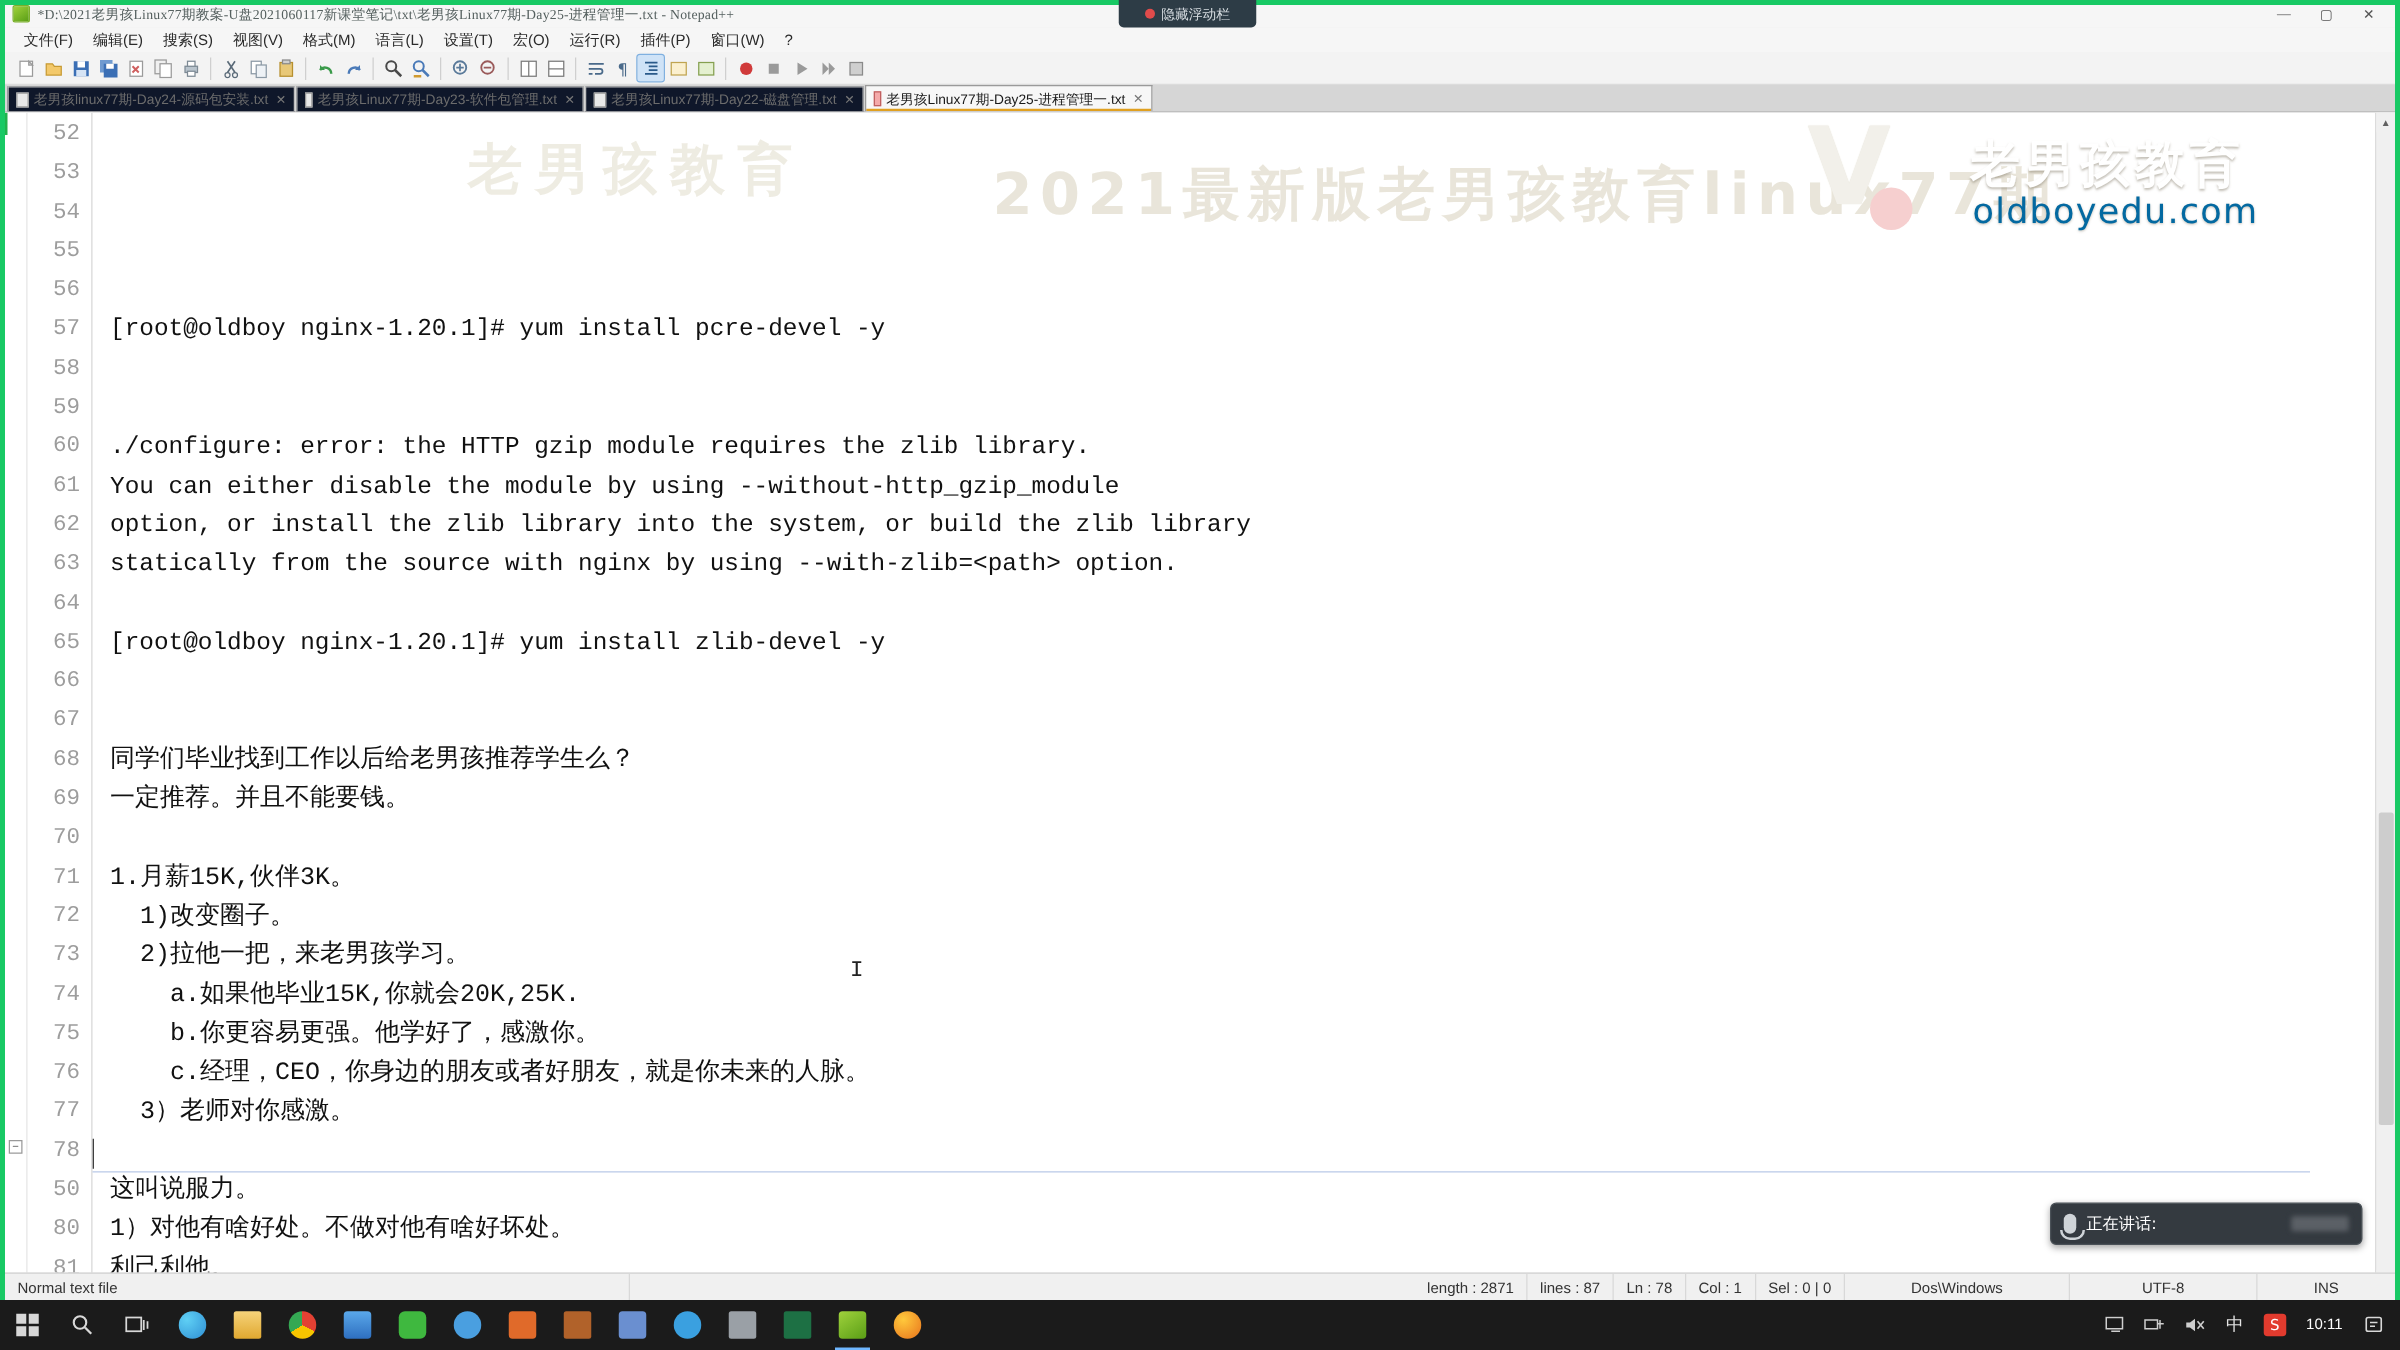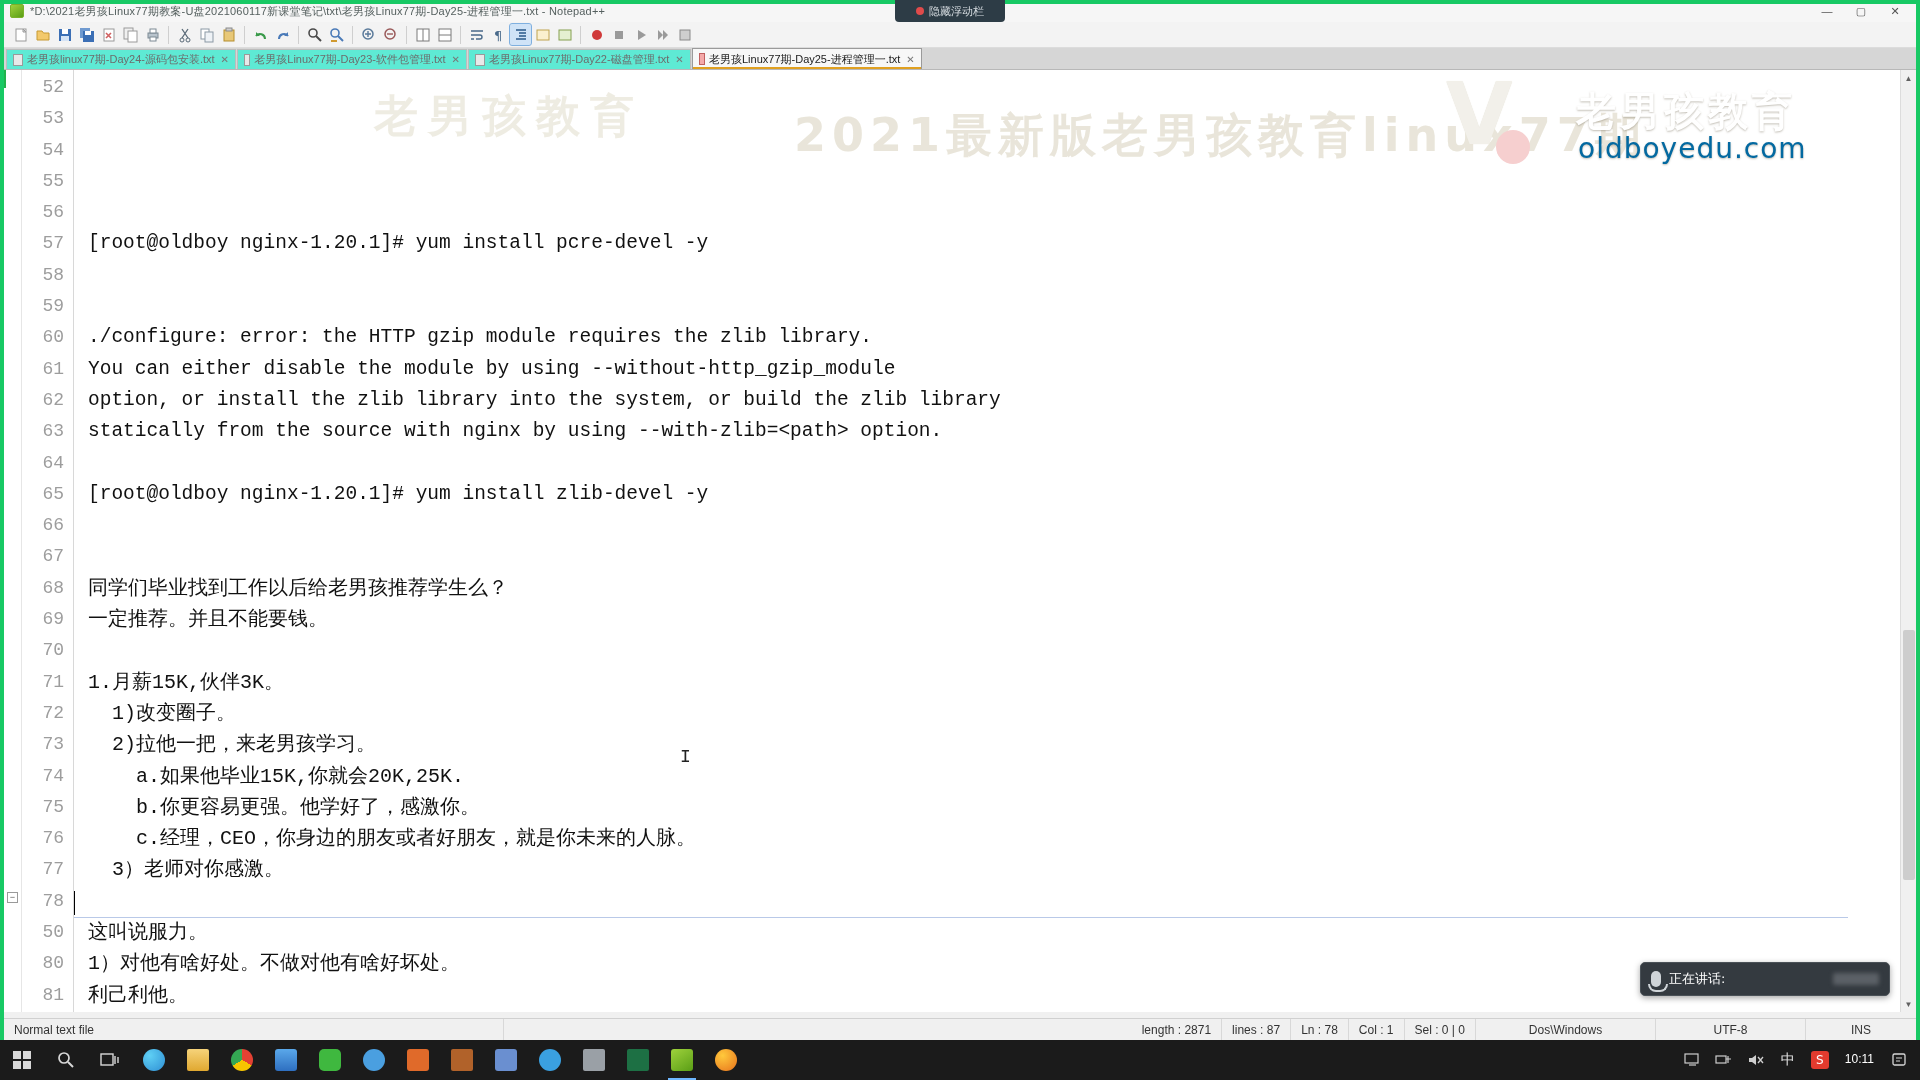--- a/index.html
+++ b/index.html
@@ -28,21 +28,21 @@
   
   #npp-window{
     position:absolute; left:4px; top:0; width:1912px; height:1040px;
     background:#f0f0f0; overflow:hidden;
   }
 
   
   #titlebar{
     height:22px; background:#f6f6f6;
     display:flex; align-items:center; padding-left:6px;
-    font-size:11px; color:#4a4a4a; position:relative;
+    font-size:11px; color:#4a4a4a; position:relative;font-family:Liberation Serif, serif;
   }
   #titlebar .app-ico{
     width:14px;height:14px;margin-right:6px;
     background:linear-gradient(145deg,#9fd23c,#5a9e16);
     border:1px solid #7ab02a; border-radius:2px;
   }
   #title-text{
     white-space:nowrap; overflow:hidden;
     color:#55605f; letter-spacing:.2px;
     filter:blur(.35px);
@@ -74,21 +74,21 @@
     padding-left:2px; font-size:11px; position:relative;
     border-bottom:1px solid #b8b8b8;
   }
   .tab{
     height:20px; display:flex; align-items:center; gap:4px;
     padding:0 6px; background:#ececec; border:1px solid #bcbcbc;
     border-bottom:none; margin-right:1px; color:#3a3a3a;
     max-width:230px; white-space:nowrap; overflow:hidden;
     filter:blur(.45px);
   }
-  .tab.inactive{ background:#5eead4; color:#6c6c6c; }
+  .tab.inactive{ background:#0f172a; color:#6c6c6c; }
   .tab.active{
     background:#f7f7f7; color:#1a1a1a; filter:none;
     border-color:#9a9a9a; height:21px;
     box-shadow:0 -2px 0 #e0a020 inset;
   }
   .tab .ficon{ width:10px;height:12px;background:#e9e9e9;border:1px solid #9a9a9a;
     position:relative;}
   .tab.active .ficon{ background:#f4a9a9;border-color:#c06060;}
   .tab .xclose{ font-size:10px;color:#777;margin-left:2px;}
 
@@ -240,20 +240,34 @@
   <div id="titlebar">
     <div class="app-ico"></div>
     <div id="title-text">*D:\2021老男孩Linux77期教案-U盘2021060117新课堂笔记\txt\老男孩Linux77期-Day25-进程管理一.txt - Notepad++</div>
     <div id="win-ctrls">
       <div>—</div>
       <div>▢</div>
       <div>✕</div>
     </div>
   </div>
 
+  <div id="menubar">
+    <span>文件(F)</span>
+    <span>编辑(E)</span>
+    <span>搜索(S)</span>
+    <span>视图(V)</span>
+    <span>格式(M)</span>
+    <span>语言(L)</span>
+    <span>设置(T)</span>
+    <span>宏(O)</span>
+    <span>运行(R)</span>
+    <span>插件(P)</span>
+    <span>窗口(W)</span>
+    <span>?</span>
+  </div>
 
   <div id="toolbar">
     <div class="tb">
         <svg width="16" height="16">
           <rect x="3" y="2" width="10" height="12" fill="#fff" stroke="#9a9a9a"></rect>
           <path d="M10 2l3 3h-3z" fill="#dcdcdc" stroke="#9a9a9a"></path>
         </svg>
       </div>
     <div class="tb">
         <svg width="16" height="16">

